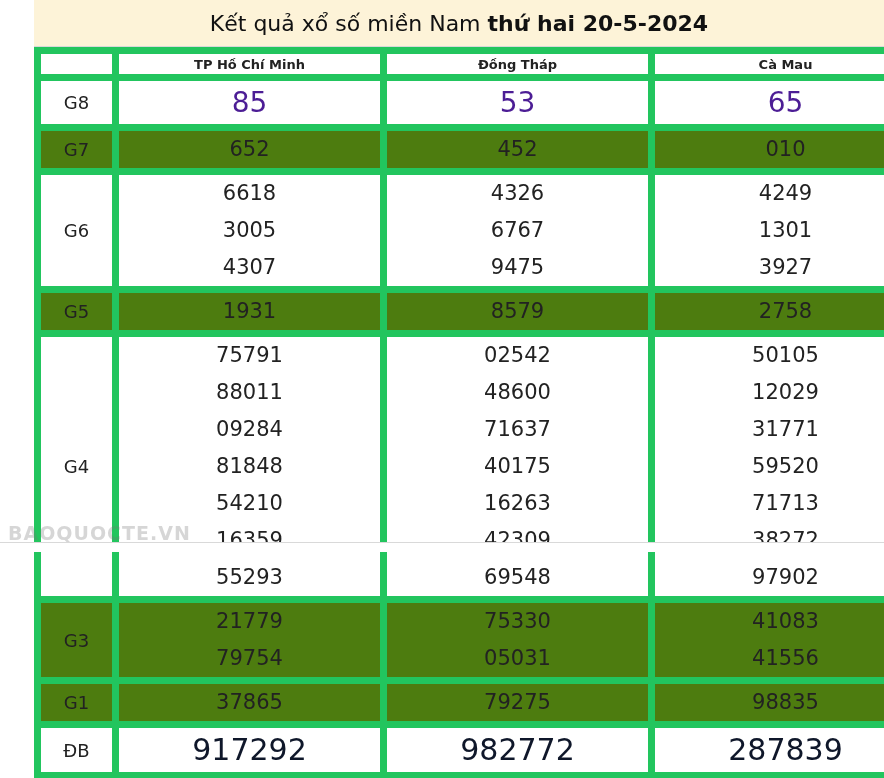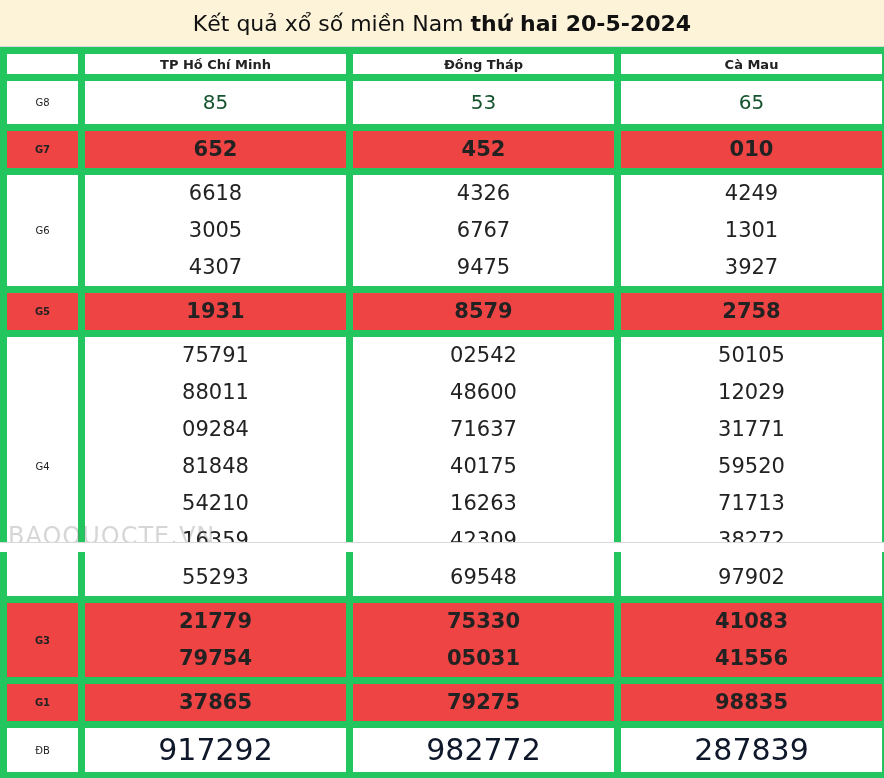--- a/index.html
+++ b/index.html
@@ -12,20 +12,21 @@
     height: 778px;
     font-family: "DejaVu Sans", "Liberation Sans", sans-serif;
     overflow: hidden;
     position: relative;
   }
   .page {
     width: 884px;
     height: 552px;
     position: relative;
     box-sizing: border-box;
+    padding-left: 34px;
   }
   
   .header {
     height: 47px;
     background: #fdf3d8;
     display: flex;
     align-items: center;
     justify-content: center;
     border-bottom: 1px solid #d9d9d9;
     box-sizing: border-box;
@@ -63,66 +64,65 @@
     font-size: 13px;
     font-weight: bold;
     background: #ffffff;
     color: #333333;
     padding: 0;
   }
   thead th.blank-head {
     background: #ffffff;
   }
   td.row-label {
-    font-size: 10px;
+    font-size: 18px;
     color: #333333;
     background: inherit;
   }
   tr.shade td {
-    background: #ef4444;
-    font-weight: bold;
+    background: #4d7c0f;
   }
   tr.plain td {
     background: #ffffff;
   }
   td.num-cell {
     font-size: 21px;
     padding: 0;
   }
   td.num-cell .num {
     display: block;
     line-height: 37px;
     height: 37px;
   }
   
   tr.g8 td.num-cell .num {
-    color: #14532d;
-    font-size: 20px;
+    color: #4c1d95;
+    font-size: 28px;
     line-height: 43px;
     height: 43px;
   }
   tr.g8 td { height: 43px; }
   tr.db td.num-cell .num {
     color: #0f172a;
     font-size: 30px;
     line-height: 44px;
     height: 44px;
   }
   tr.db td { height: 44px; }
   tr.g7 td, tr.g5 td, tr.g2 td, tr.g1 td { height: 37px; }
 
   
   .watermark {
     position: absolute;
     left: 8px;
-    bottom: 2px;
-    font-size: 24px;
+    bottom: 8px;
+    font-size: 19px;
     color: rgba(120,120,120,0.30);
     letter-spacing: 1px;
-    font-weight: normal;
+    font-weight: bold;
     pointer-events: none;
     user-select: none;
   }
   .bottom-strip {
     position: absolute;
     left: 0;
     bottom: 0;
     width: 884px;
     height: 10px;
     background: #ffffff;

